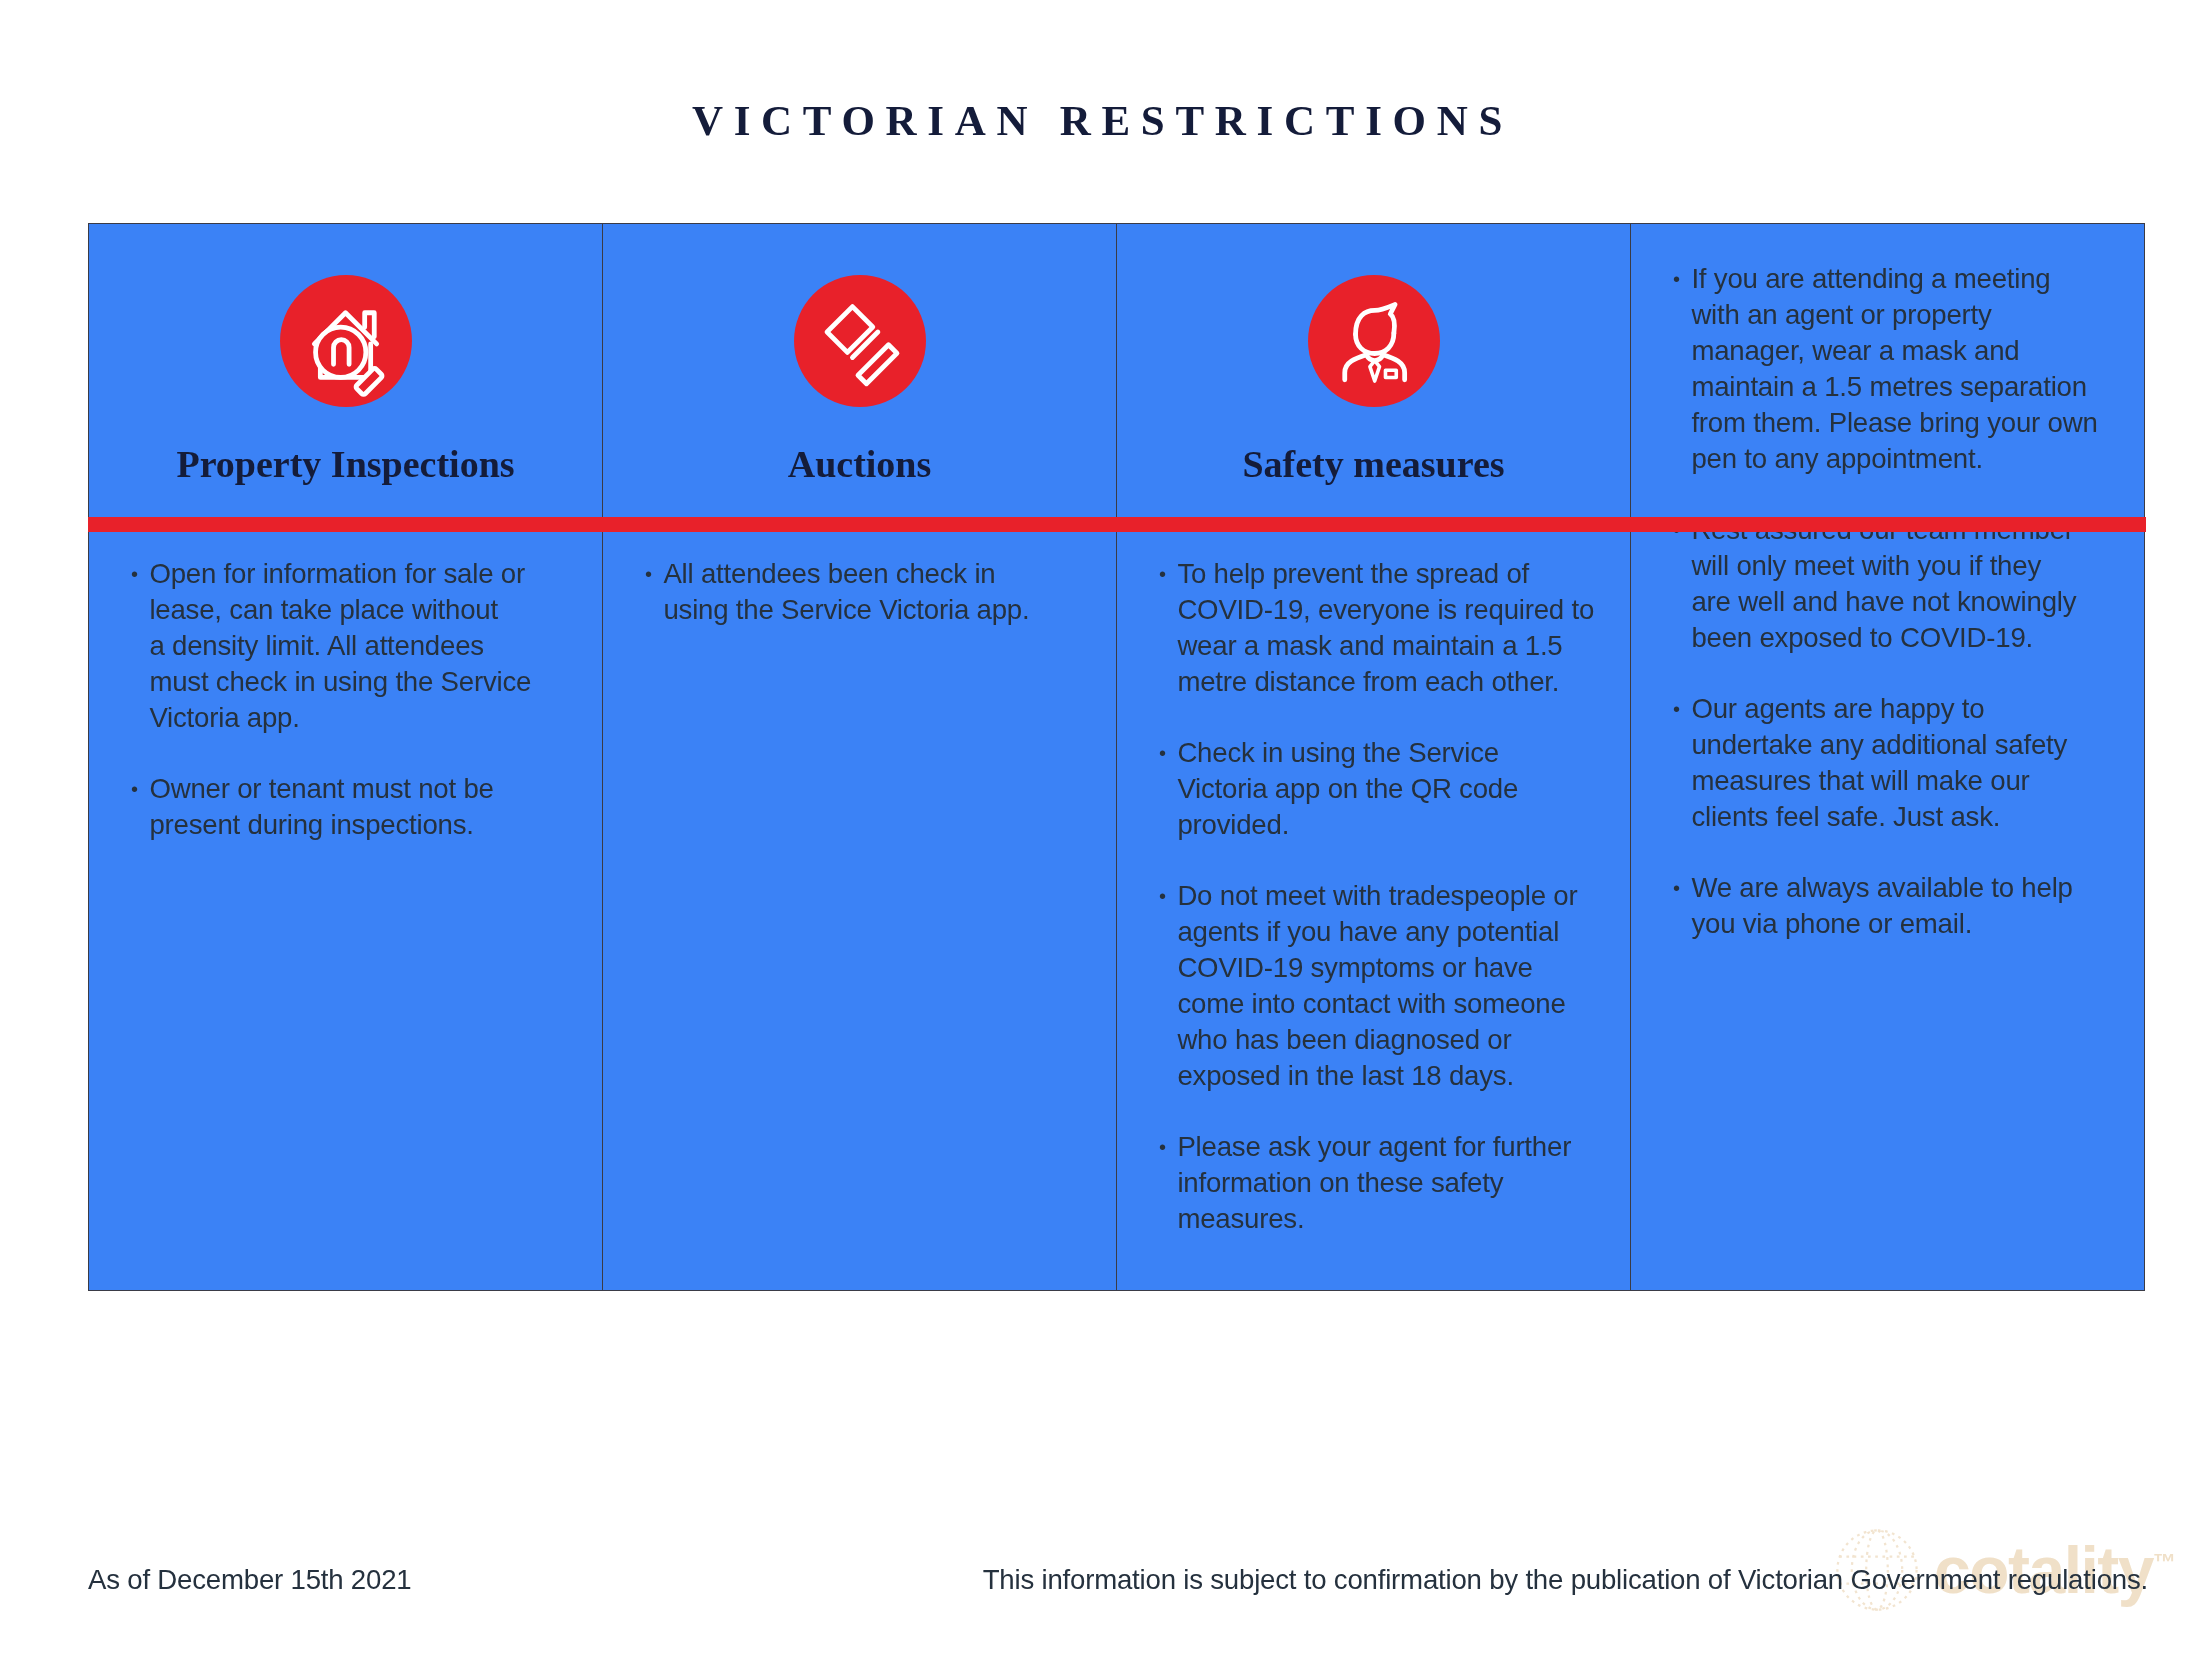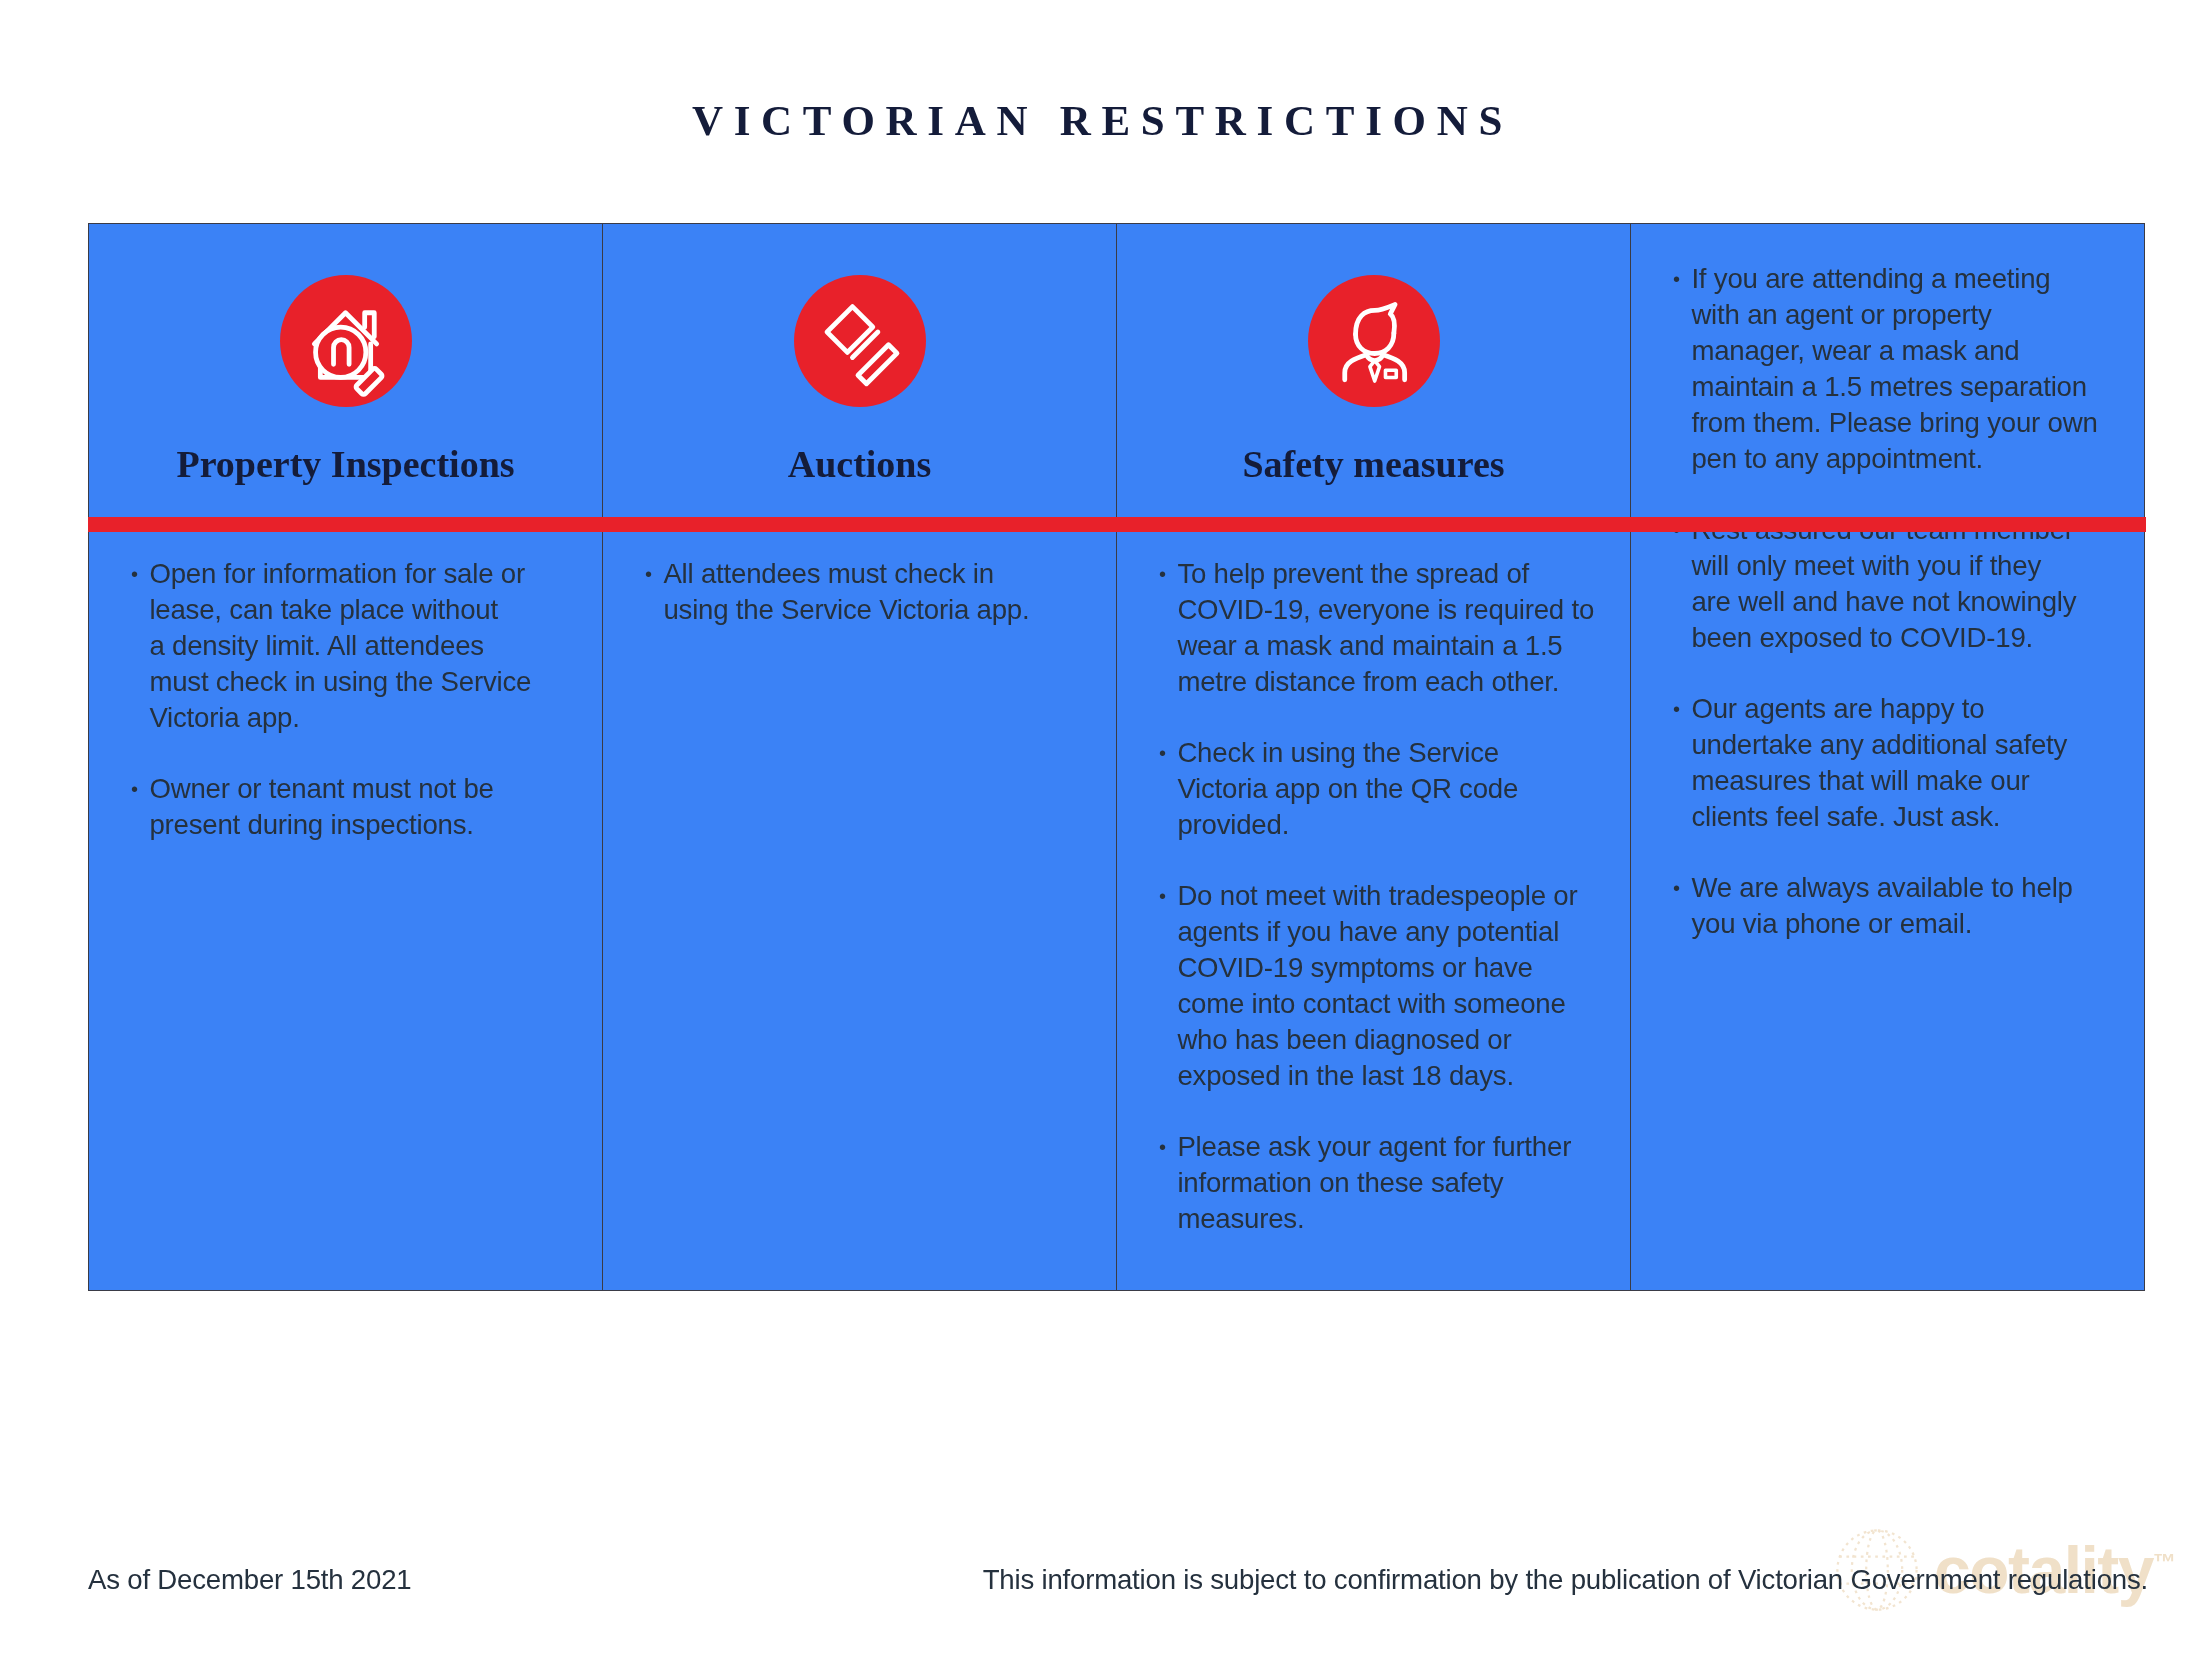--- a/index.html
+++ b/index.html
@@ -114,21 +114,21 @@
               <g transform="rotate(45 63 67)">
                   <rect x="58" y="49" width="10" height="36"></rect>
                 </g>
             </g>
           </svg>
         </div>
         <h2 class="col-heading">Auctions</h2>
       </div>
       <div class="col-body">
         <ul class="bullet-list">
-          <li class="bullet-item">All attendees must check in
+          <li class="bullet-item">All attendees been check in
 using the Service Victoria app.</li>
         </ul>
       </div>
     </div>
 
     <div class="column">
       <div class="col-header">
         <div class="icon-circle">
           <svg viewBox="0 0 96 96">
             <g stroke="#ffffff" stroke-width="4" fill="none" stroke-linecap="round" stroke-linejoin="round">

